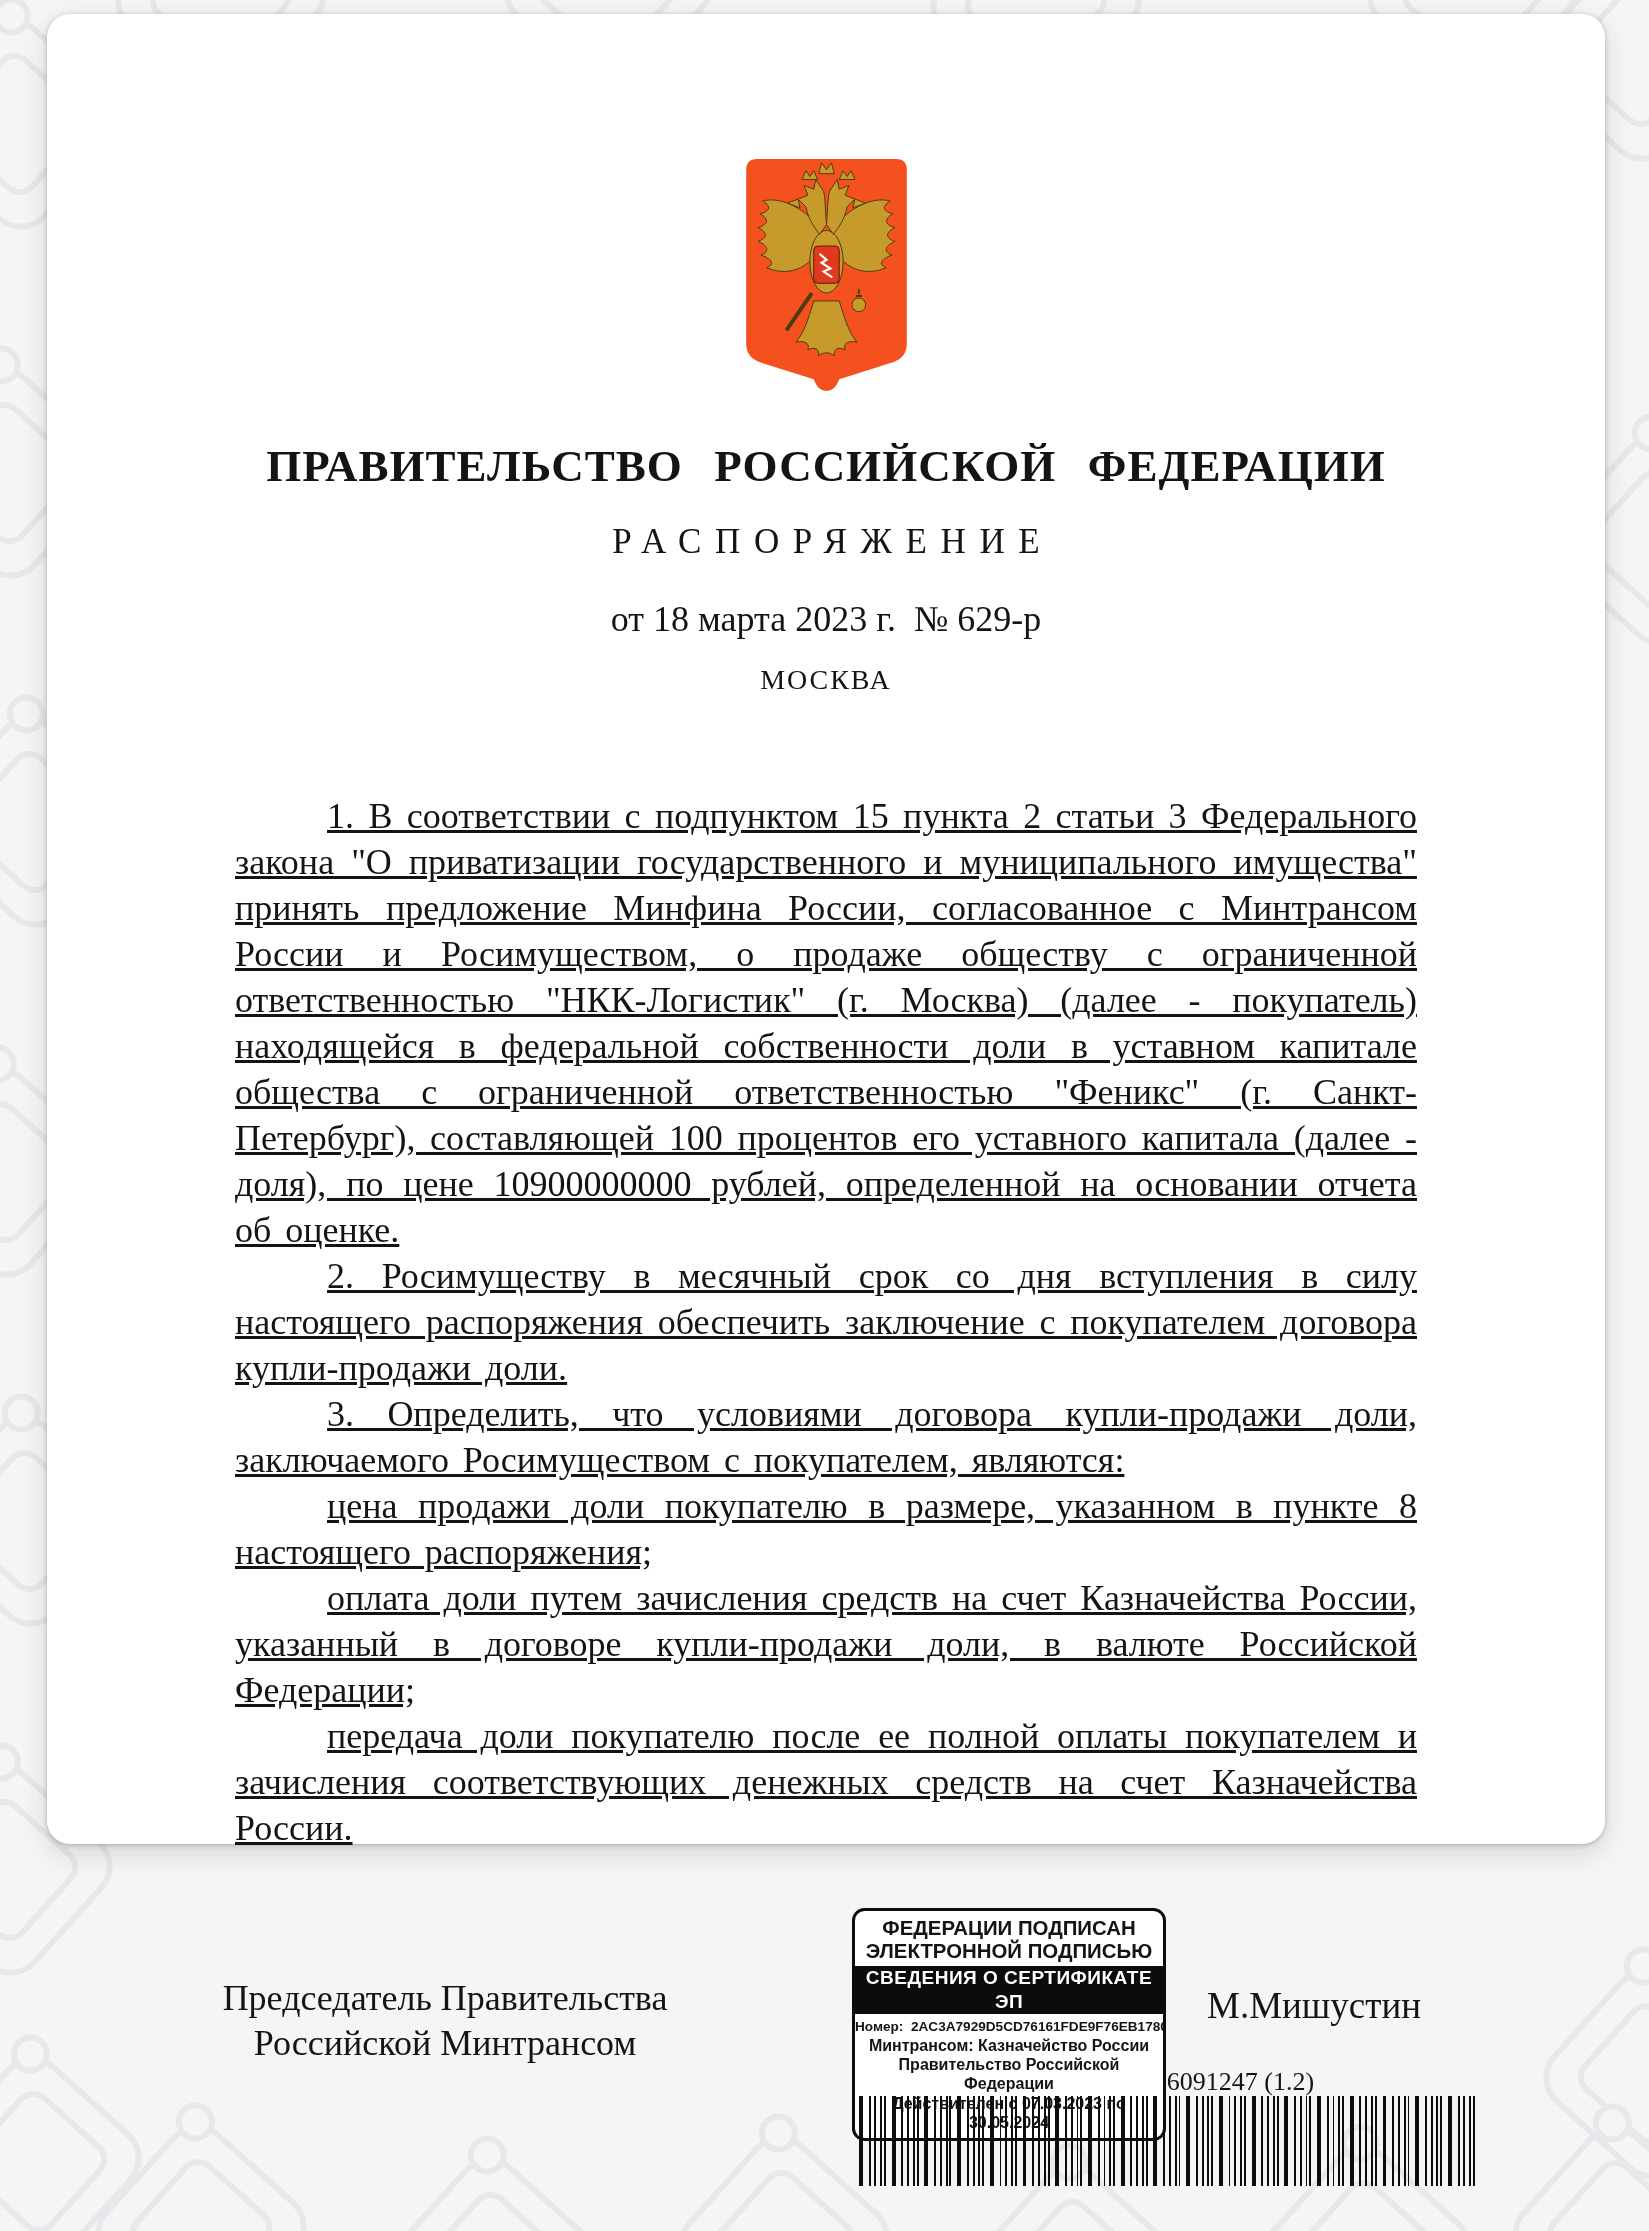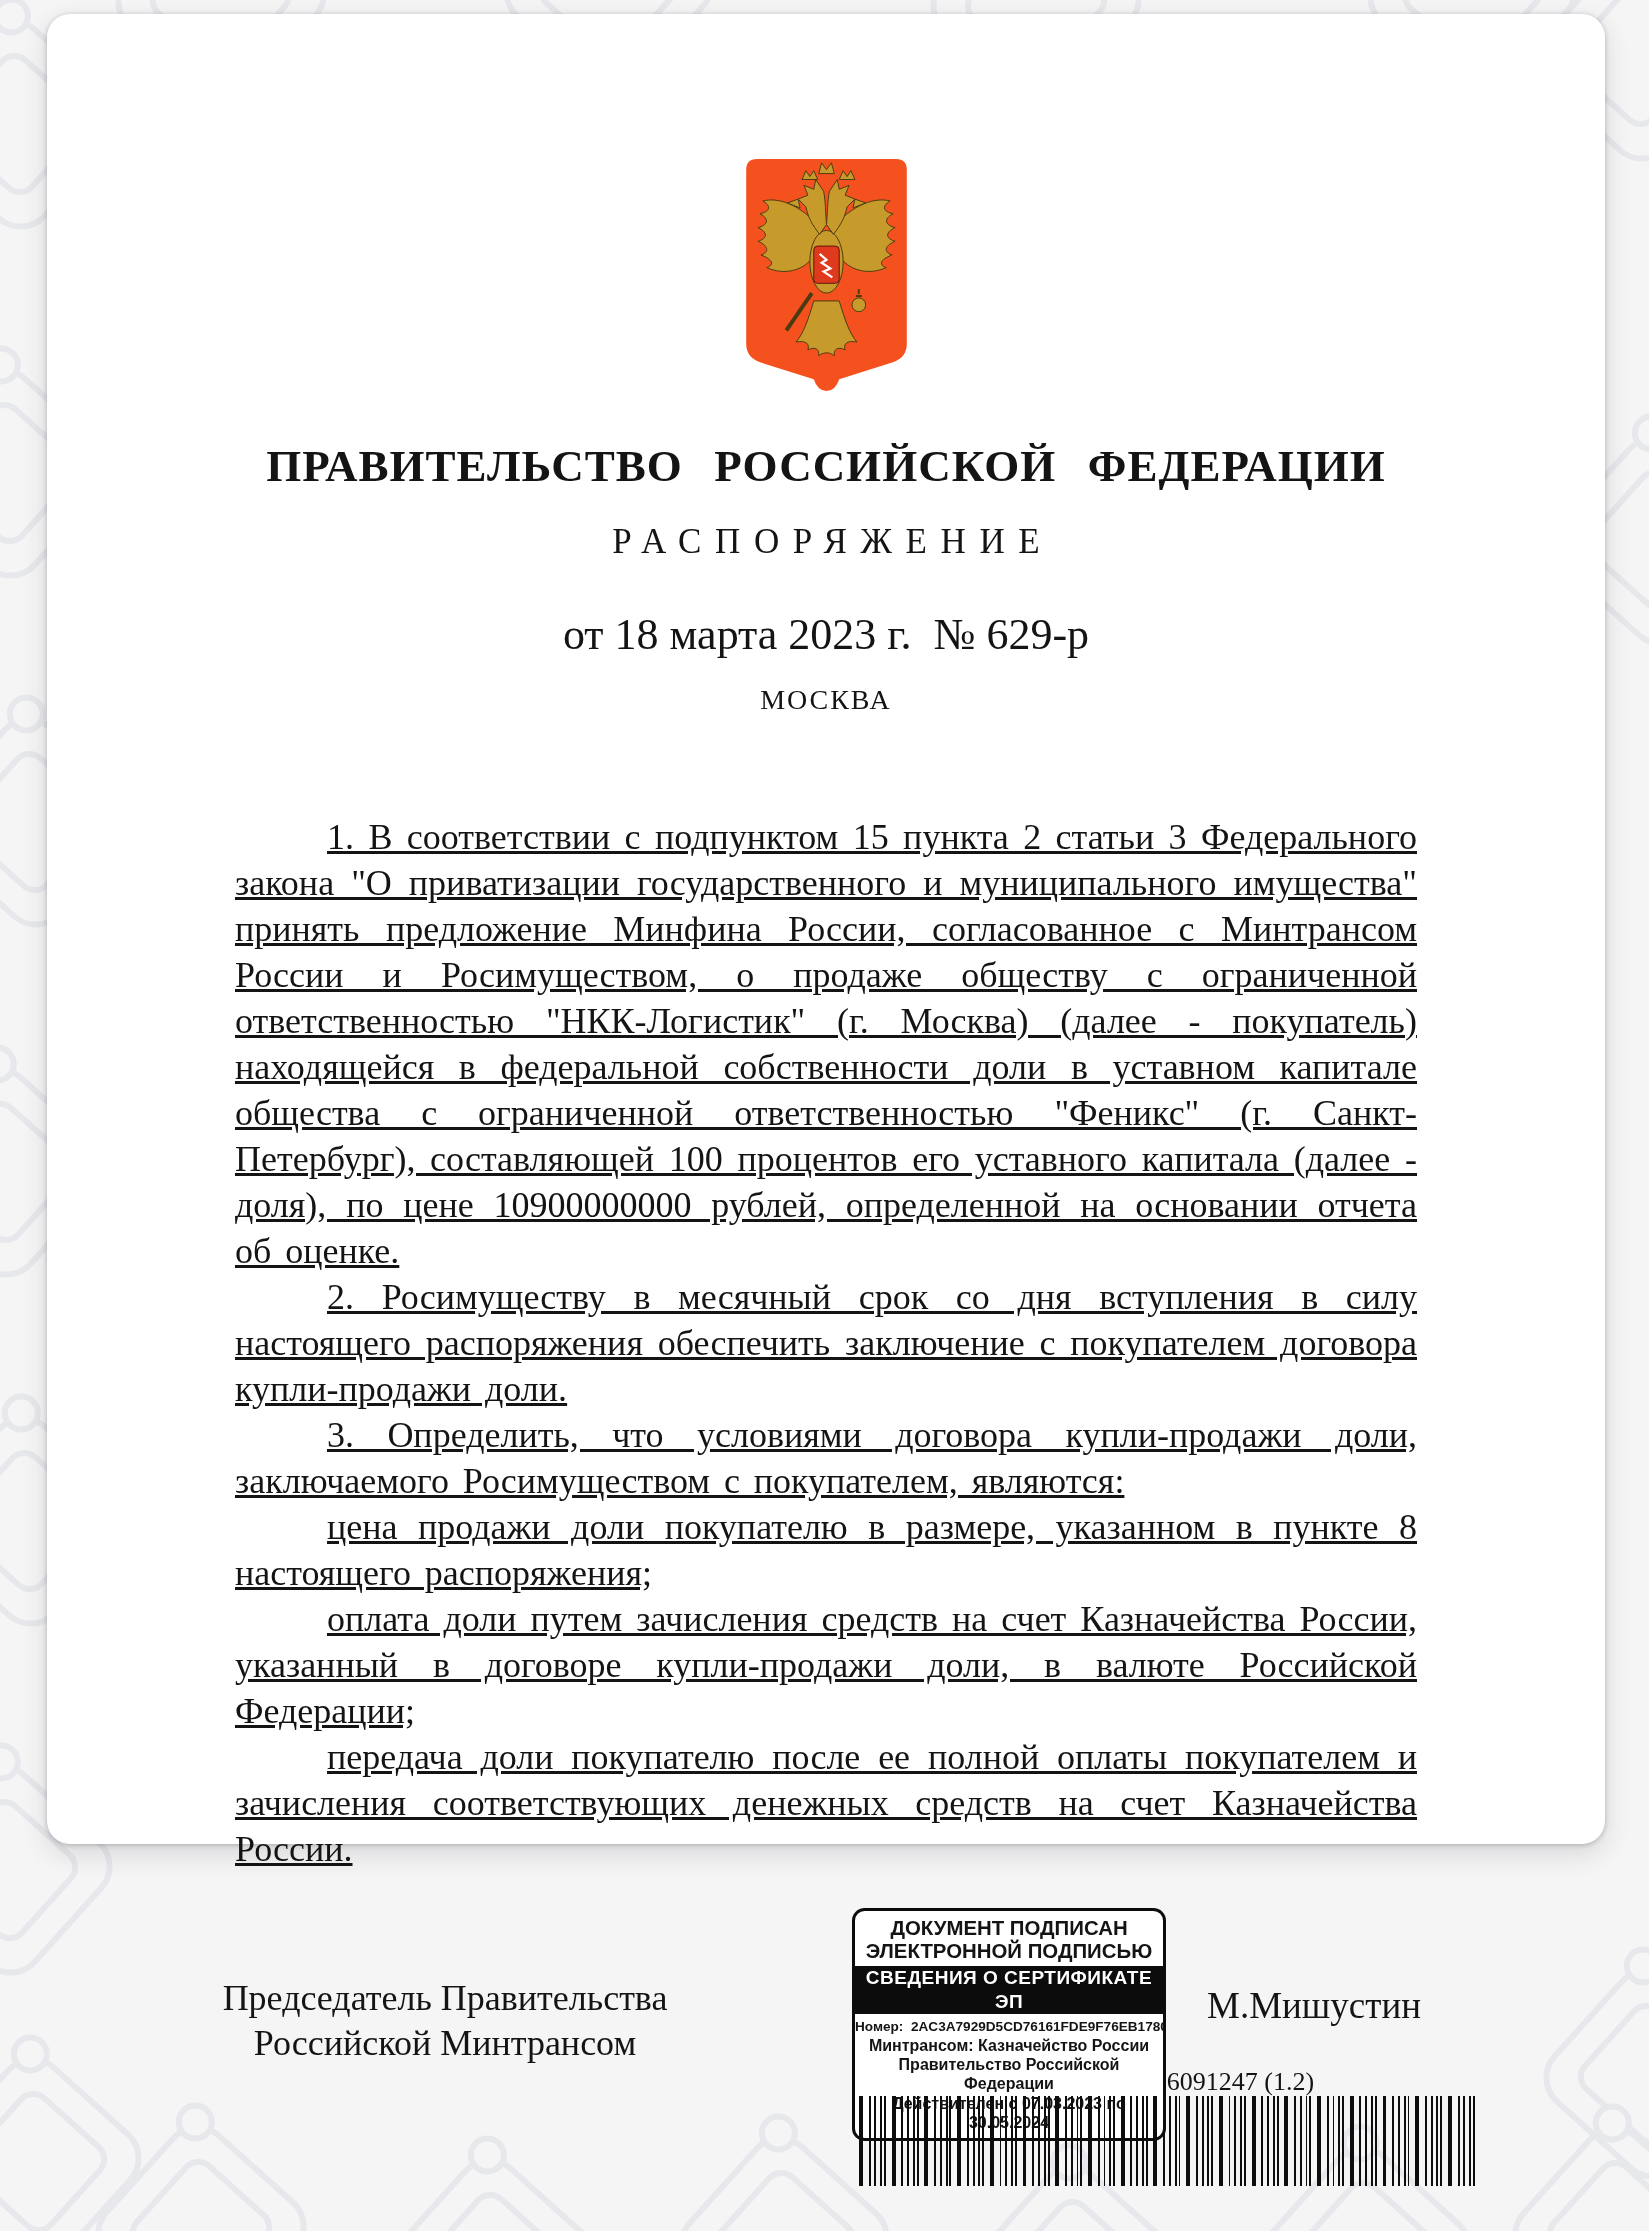--- a/index.html
+++ b/index.html
@@ -40,21 +40,21 @@
   .header { text-align:center; }
   .arms { display:block; margin:142px auto 0; width:167px; height:235px; }
   .org {
     margin-top:50px; font-size:45px; font-weight:bold;
     letter-spacing:1px; word-spacing:19.4px; line-height:1.15; white-space:nowrap;
   }
   .doctype {
     margin-top:29px; font-size:35px; letter-spacing:13.6px; padding-left:13.6px;
     line-height:1.2;
   }
-  .dateline { margin-top:43px; font-size:44px; line-height:1.3; white-space:pre; }
+  .dateline { margin-top:33px; font-size:36px; line-height:1.3; white-space:pre; }
   .city { margin-top:19.4px; font-size:28px; letter-spacing:1.9px; line-height:1.2; }
 
   
   .bodytext { margin-top:97px;text-decoration:underline; }
   .bodytext p {
     font-size:36px; line-height:46px; text-align:justify;
     text-indent:92px; word-spacing:4.9px;
   }
 
   
@@ -160,21 +160,21 @@
     <p>оплата доли путем зачисления средств на счет Казначейства России, указанный в договоре купли-продажи доли, в валюте Российской Федерации;</p>
     <p>передача доли покупателю после ее полной оплаты покупателем и зачисления соответствующих денежных средств на счет Казначейства России.</p>
   </div>
 
   <div class="sig-title">
     <div>Председатель Правительства</div>
     <div>Российской Минтрансом</div>
   </div>
 
   <div class="stamp">
-    <div class="s1">ДОКУМЕНТ ПОДПИСАН</div>
+    <div class="s1">ФЕДЕРАЦИИ ПОДПИСАН</div>
     <div class="s1">ЭЛЕКТРОННОЙ ПОДПИСЬЮ</div>
     <div class="sbar">СВЕДЕНИЯ О СЕРТИФИКАТЕ ЭП</div>
     <div class="snum">Номер:  2AC3A7929D5CD76161FDE9F76EB1780E</div>
     <div class="s2">Минтрансом: Казначейство России</div>
     <div class="s2">Правительство Российской Федерации</div>
     <div class="s2">Действителен с 07.03.2023 по 30.05.2024</div>
   </div>
 
   <div class="sig-name">М.Мишустин</div>
 

